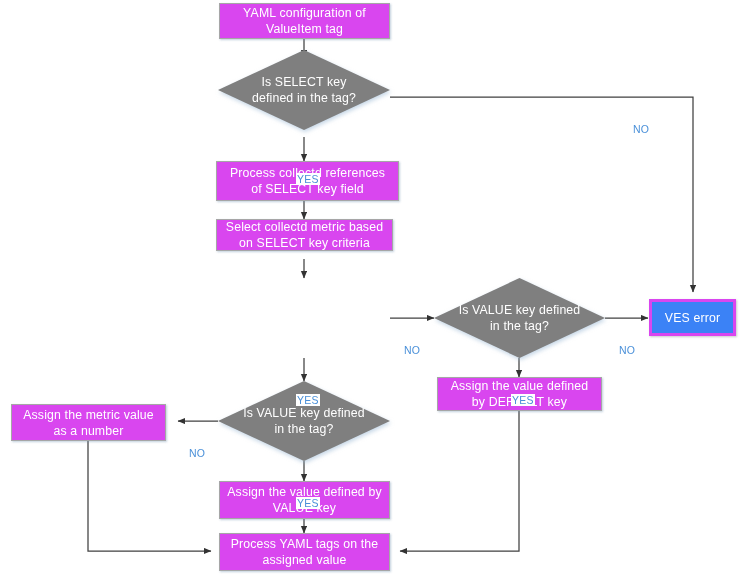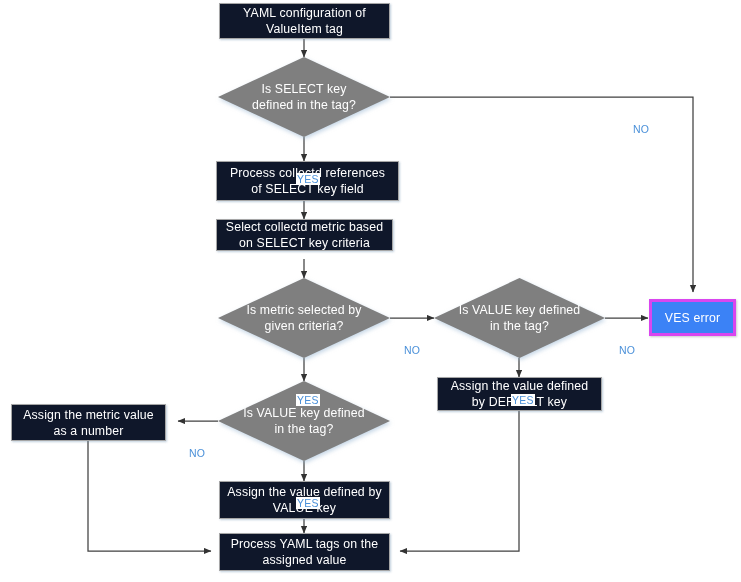--- a/index.html
+++ b/index.html
@@ -31,21 +31,21 @@
     display: flex;
     align-items: center;
     justify-content: center;
     text-align: center;
     color: #ffffff;
     font-size: 12.3px;
     line-height: 16px;
     letter-spacing: 0.15px;
   }
   .proc {
-    background: #0f172a;
+    background: #d946ef;
     border: 1px solid #a6a6a6;
     box-shadow: 1px 1px 2px rgba(120,150,180,0.45);
     padding: 2px 6px;
   }
   .error {
     background: #3b82f6;
     border: 3px solid #d946ef;
     box-shadow: 1px 1px 2px rgba(150,150,150,0.5);
     padding: 2px 6px;
   }
@@ -121,37 +121,33 @@
       <path d="M304,519 L304,533" marker-end="url(#arrow)"></path>
 
       <path d="M88,441 L88,551 L211,551" marker-end="url(#arrow)"></path>
     </g>
   </svg>
 
   <div class="node proc" style="left:219px; top:3px; width:171px; height:36px;">
     <span>YAML configuration of ValueItem tag</span>
   </div>
 
-  <div class="node decision" style="left:218px; top:57px; width:172px; height:80px;">
+  <div class="node decision" style="left:218px; top:50px; width:172px; height:80px;">
     <span class="dia-shape"></span>
     <span class="dia-text">Is SELECT key defined in the tag?</span>
   </div>
 
   <div class="node proc" style="left:216px; top:161px; width:183px; height:40px;">
     <span>Process collectd references of SELECT key field</span>
   </div>
 
   <div class="node proc" style="left:216px; top:219px; width:177px; height:32px;">
     <span>Select collectd metric based on SELECT key criteria</span>
   </div>
 
-  <div class="node decision" style="left:218px; top:278px; width:172px; height:80px;">
-    <span class="dia-shape"></span>
-    <span class="dia-text">Is metric selected by given criteria?</span>
-  </div>
 
   <div class="node decision" style="left:434px; top:278px; width:171px; height:80px;">
     <span class="dia-shape"></span>
     <span class="dia-text">Is VALUE key defined in the tag?</span>
   </div>
 
   <div class="node error" style="left:649px; top:299px; width:87px; height:37px;">
     <span>VES error</span>
   </div>
 

